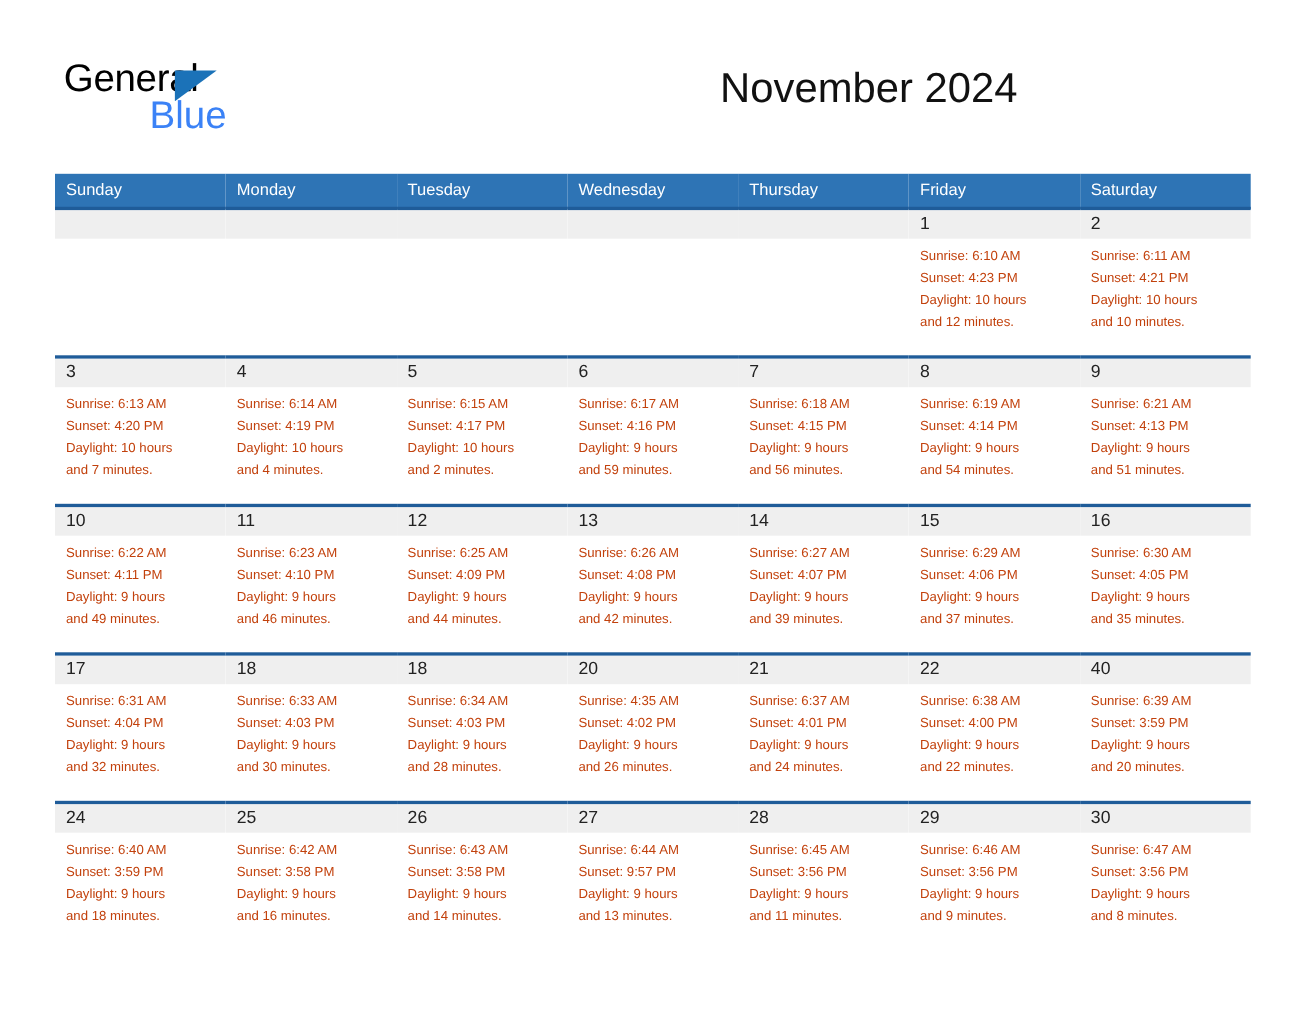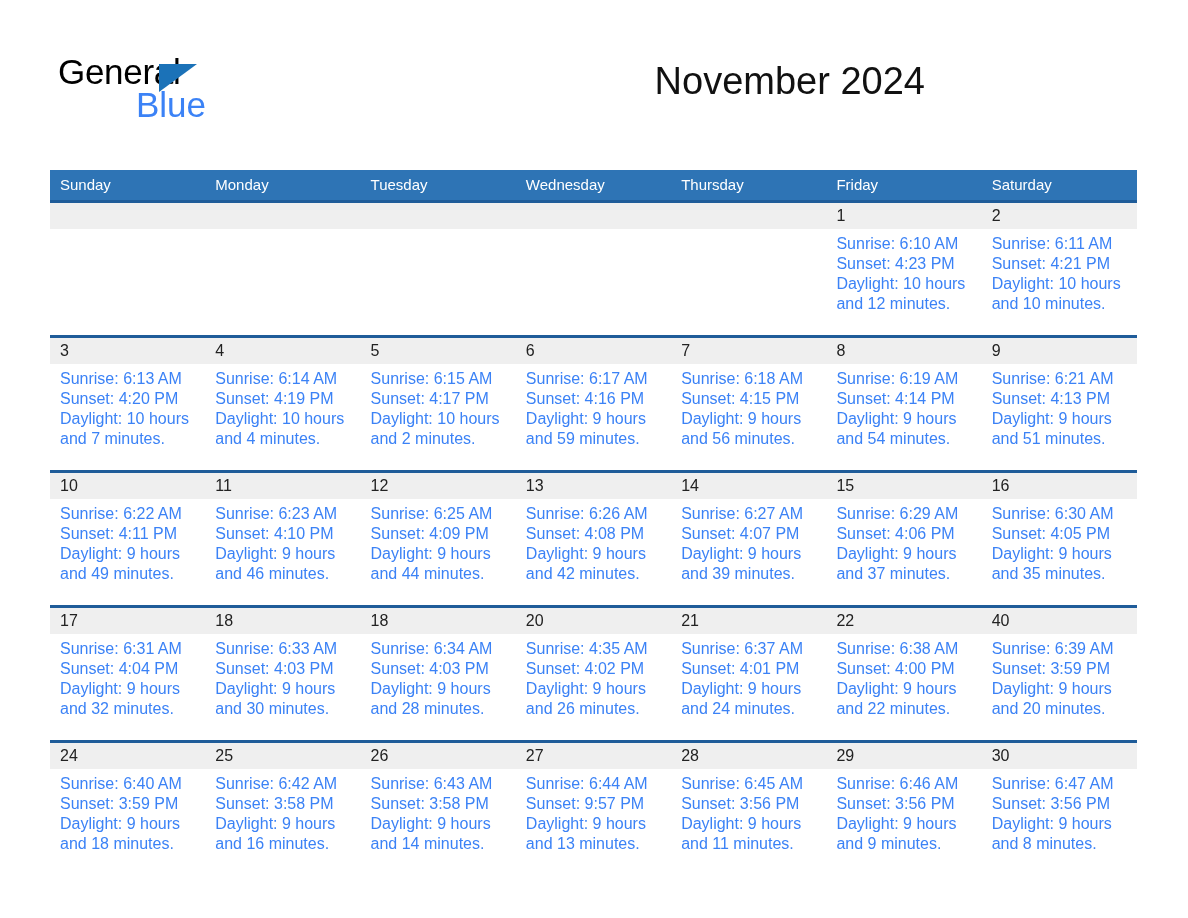--- a/index.html
+++ b/index.html
@@ -88,21 +88,20 @@
   }
 
   
   .calendar {
     position: absolute;
     left: 50px;
     top: 158px;
     width: 1087px;
     border-collapse: collapse;
     table-layout: fixed;
-    margin-top: 12px;
   }
   .calendar col { width: 155.28px; }
 
   .calendar thead th {
     background: #2e74b5;
     color: #ffffff;
     font-size: 15px;
     font-weight: normal;
     text-align: left;
     padding: 6px 0 7px 10px;
@@ -123,23 +122,23 @@
     background: #efefef;
     height: 26px;
     line-height: 26px;
     padding-left: 10px;
     font-size: 16px;
     color: #222222;
   }
   .daycell .numband.blank { color: transparent; }
   .daycell .info {
     padding: 5px 8px 0 10px;
-    font-size: 16px;
+    font-size: 12px;
     line-height: 20px;
-    color: #3b82f6;
+    color: #c2410c;
   }
   .info div { white-space: nowrap; }
 </style>
 </head>
 <body>
 
 <div class="page">
 
   <div class="header">
 

